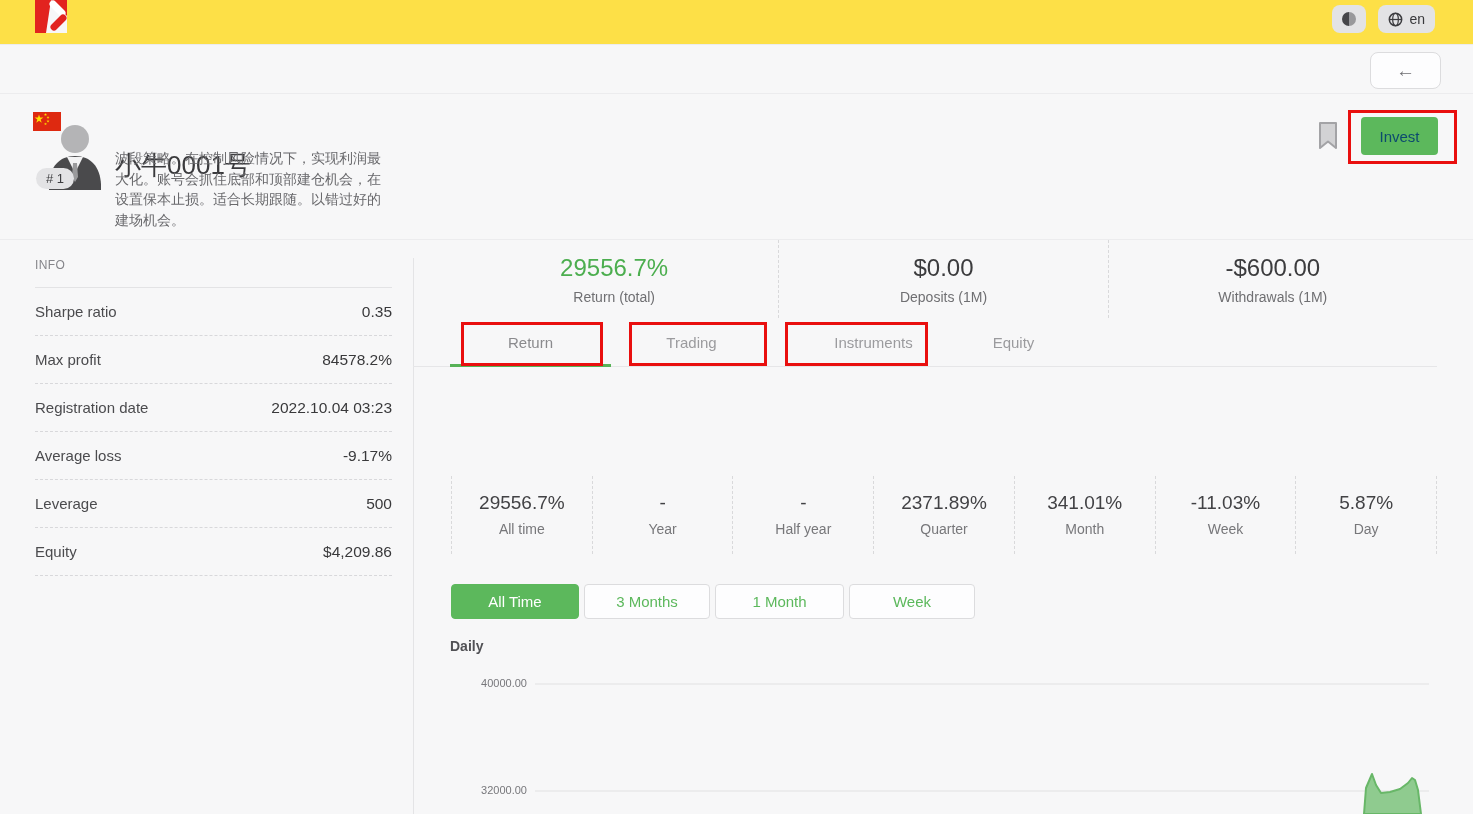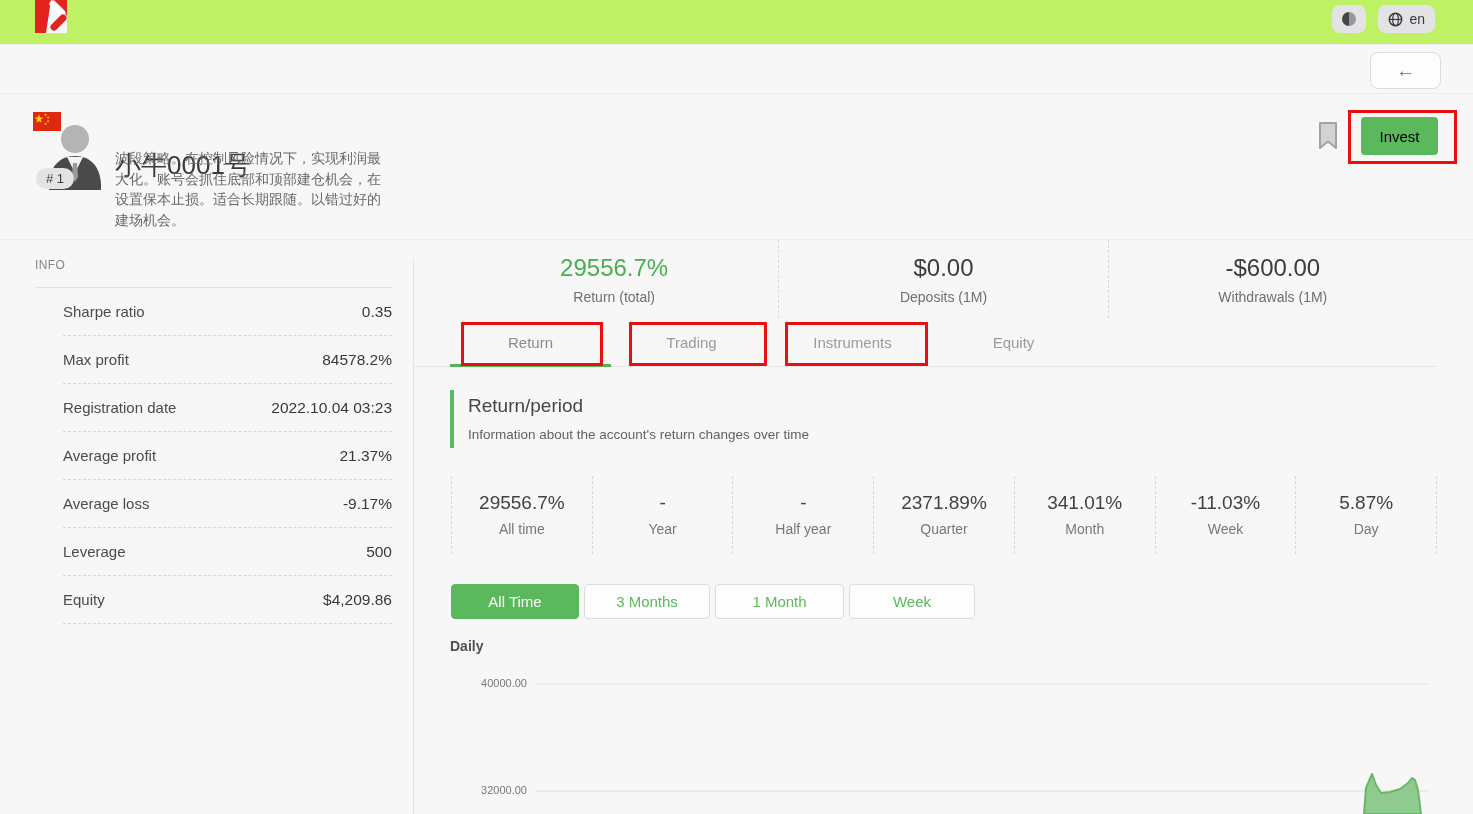--- a/index.html
+++ b/index.html
@@ -1,64 +1,64 @@
 <!DOCTYPE html>
 <html><head>
 <meta charset="utf-8">
 <style>
   * { margin:0; padding:0; box-sizing:border-box; }
   html,body { background:#f7f7f8; font-family:"Liberation Sans","DejaVu Sans",sans-serif; }
   .page { position:relative; width:1473px; height:814px; overflow:hidden; background:#f7f7f8; }
 
   
-  .topbar { position:absolute; left:0; top:0; width:1473px; height:45px; background:#bef264; border-bottom:1px solid #ececee; }
+  .topbar { position:absolute; left:0; top:0; width:1473px; height:45px; background:#fde047; border-bottom:1px solid #ececee; }
   .logo { position:absolute; left:35px; top:0; width:40px; height:34px; display:block; cursor:pointer; }
   .topbar-actions { position:absolute; right:38px; top:5px; display:flex; gap:12px; }
   .chip { height:28px; border:none; background:#e3e3e5; border-radius:8px; display:flex; align-items:center; justify-content:center; gap:6px; cursor:pointer; padding:0 10px; }
   .chip.theme { width:34px; }
   .half-circle { width:14px; height:14px; border-radius:50%; background:linear-gradient(90deg,#464649 50%,#98989b 50%); display:inline-block; }
   .chip.lang span { font-size:14px; color:#39393c; }
 
   
   .subbar { position:absolute; left:0; top:45px; width:1473px; height:49px; border-bottom:1px solid #ececee; }
   .back-btn { position:absolute; left:1370px; top:7px; width:71px; height:37px; background:#fdfdfe; border:1px solid #dcdcde; border-radius:8px; color:#6f6f73; font-size:19px; cursor:pointer; line-height:33px; }
 
   
   .profile { position:absolute; left:0; top:94px; width:1473px; height:146px; border-bottom:1px solid #ececee; }
   .flag { position:absolute; left:33px; top:18px; width:28px; height:19px; }
   .person { position:absolute; left:45px; top:28px; width:60px; height:68px; }
   .rank { position:absolute; left:36px; top:74px; background:#e3e3e5; color:#3c3c3f; font-size:13px; padding:3px 10px; border-radius:11px; }
   .p-name { position:absolute; left:115px; top:16px; font-size:26px; font-weight:400; color:#3a3a3d;margin-top:38px; }
   .p-desc { position:absolute; left:115px; top:54px; width:266px; font-size:14px; line-height:20.5px; color:#69696c; }
   .bookmark { position:absolute; left:1318px; top:28px; width:20px; height:28px; cursor:pointer; }
-  .invest { position:absolute; left:1361px; top:23px; width:77px; height:38px; background:#5cb85c; border:none; border-radius:4px; color:#000000; font-size:15px; cursor:pointer; }
+  .invest { position:absolute; left:1361px; top:23px; width:77px; height:38px; background:#5cb85c; border:none; border-radius:4px; color:#0c4a6e; font-size:15px; cursor:pointer; }
 
   
   .content { position:absolute; left:0; top:240px; width:1471px; height:574px;padding-left:36px; }
   .sidebar { position:absolute; left:35px; top:18px; width:357px; }
   .info-title { font-size:12px; letter-spacing:.4px; color:#85858a; }
   .info-rows { margin-top:15px; border-top:1px solid #e3e3e5; }
-  .info-row { height:48px; display:flex; align-items:center; justify-content:space-between; border-bottom:1px dashed #d8d8db;margin-left:28px; }
+  .info-row { height:48px; display:flex; align-items:center; justify-content:space-between; border-bottom:1px dashed #d8d8db; }
   .info-row .k { font-size:15px; color:#4b4b4e; }
   .info-row .v { font-size:15.5px; color:#39393b; }
   .vdiv { position:absolute; left:413px; top:18px; width:1px; height:556px; background:#e4e4e6; }
 
   .main { position:absolute; left:413px; top:0; width:1060px; height:574px; }
   .stats { position:absolute; left:37px; top:0; width:987px; height:78px; display:flex; }
   .stat { flex:1; text-align:center; }
   .stat + .stat { border-left:1px dashed #d9d9db; }
   .stat .sv { margin-top:14px; font-size:24px; color:#3c3c3e; }
   .stat .sv.green { color:#4cae4f; }
   .stat .sl { margin-top:7px; font-size:14px; color:#6f6f72; }
 
   .tabs { position:absolute; left:0; top:78px; width:1024px; height:49px; border-bottom:1px solid #e6e6e8; }
   .tab { position:absolute; top:0; width:161px; height:49px; line-height:49px; text-align:center; font-size:15px; color:#9b9b9e; cursor:pointer; display:inline-block; }
   .tab.t0 { left:37px; color:#8a8a8d; }
   .tab.t1 { left:198px; }
-  .tab.t2 { left:359px; }
+  .tab.t2 { left:380px; }
   .tab.t3 { left:520px; }
   .tab-underline { position:absolute; left:37px; bottom:-1px; width:161px; height:3px; background:#57b257; }
 
   .sec-head { position:absolute; left:37px; top:150px; padding:5px 0 0 14px; border-left:4px solid #5cb85c; height:58px; }
   .sec-head h2 { font-size:19px; font-weight:400; color:#46464a; }
   .sec-head p { margin-top:10px; font-size:13.5px; color:#626266; }
 
   .periods { position:absolute; left:38px; top:236px; width:986px; height:78px; display:flex; border-right:1px dashed #d9d9db; }
   .pcell { flex:1; text-align:center; border-left:1px dashed #d9d9db; }
   .pcell .pv { margin-top:16px; font-size:19px; color:#424245; }
@@ -154,24 +154,20 @@
           </div>
         <div class="info-row">
             <span class="k">Max profit</span>
             <span class="v">84578.2%</span>
           </div>
         <div class="info-row">
             <span class="k">Registration date</span>
             <span class="v">2022.10.04 03:23</span>
           </div>
         <div class="info-row">
-            <span class="k">Average profit</span>
-            <span class="v">21.37%</span>
-          </div>
-        <div class="info-row">
             <span class="k">Average loss</span>
             <span class="v">-9.17%</span>
           </div>
         <div class="info-row">
             <span class="k">Leverage</span>
             <span class="v">500</span>
           </div>
         <div class="info-row">
             <span class="k">Equity</span>
             <span class="v">$4,209.86</span>
@@ -199,24 +195,20 @@
       </div>
 
       <nav class="tabs">
         <span class="tab t0">Return</span>
         <span class="tab t1">Trading</span>
         <span class="tab t2">Instruments</span>
         <span class="tab t3">Equity</span>
         <span class="tab-underline"></span>
       </nav>
 
-      <div class="sec-head">
-        <h2>Return/period</h2>
-        <p>Information about the account's return changes over time</p>
-      </div>
 
       <div class="periods">
         <div class="pcell">
             <div class="pv">29556.7%</div>
             <div class="pl">All time</div>
           </div>
         <div class="pcell">
             <div class="pv">-</div>
             <div class="pl">Year</div>
           </div>

